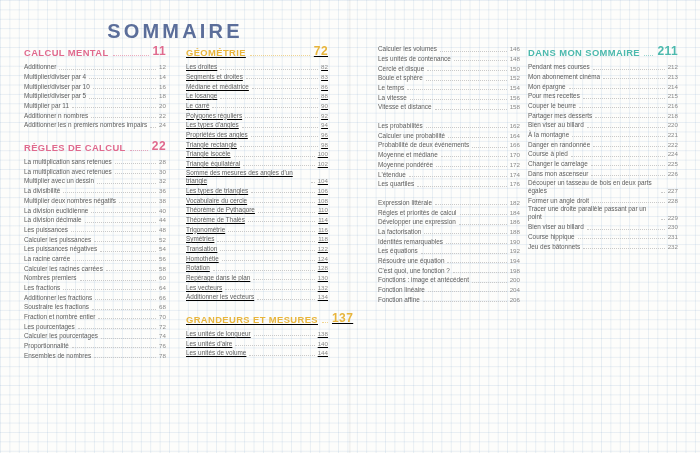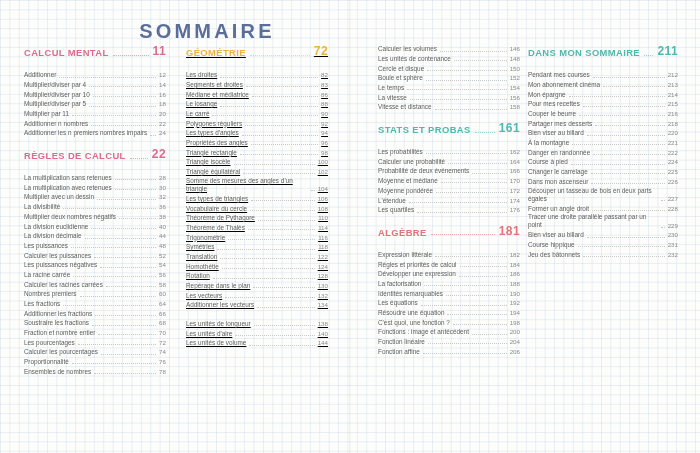--- a/index.html
+++ b/index.html
@@ -26,36 +26,35 @@
   #page{position:absolute;left:0;top:0;width:700px;height:453px;}
 
   h1#title{
     position:absolute;left:0;top:20px;width:350px;
     text-align:center;
     margin:0;
     font-size:20px;
     letter-spacing:3.2px;
     font-weight:bold;
     color:#5b6e9a;
-    padding-left:32px;
   }
 
   .col{position:absolute;top:44px;}
   #col1{left:24px;width:142px;}
   #col2{left:186px;width:142px;text-decoration:underline;}
   #col3{left:378px;width:142px;}
   #col4{left:528px;width:150px;}
 
   .sec{margin-bottom:9px;}
   .sec-head{
     display:flex;align-items:flex-end;gap:4px;
     font-weight:bold;
     font-size:9.4px;
     letter-spacing:.4px;
-    margin-bottom:12px;
+    margin-bottom:4px;
   }
   .sec-head .name{white-space:nowrap;}
   .sec-head .dots{
     flex:1;
     border-bottom:1px dotted currentColor;
     opacity:.55;
     margin-bottom:2.2px;
     min-width:6px;
   }
   .sec-head .pg{font-weight:bold;font-size:12px;}
@@ -378,20 +377,25 @@
             <span class="pg">132</span>
           </li>
           <li>
             <span class="lbl">Additionner les vecteurs</span>
             <span class="fill"></span>
             <span class="pg">134</span>
           </li>
         </ul>
       </div>
       <div class="sec c-yellow">
+        <div class="sec-head">
+          <span class="name">GRANDEURS ET MESURES</span>
+          <span class="dots"></span>
+          <span class="pg">137</span>
+        </div>
         <ul class="entries">
           <li>
             <span class="lbl">Les unités de longueur</span>
             <span class="fill"></span>
             <span class="pg">138</span>
           </li>
           <li>
             <span class="lbl">Les unités d'aire</span>
             <span class="fill"></span>
             <span class="pg">140</span>
@@ -438,25 +442,20 @@
             <span class="pg">156</span>
           </li>
           <li>
             <span class="lbl">Vitesse et distance</span>
             <span class="fill"></span>
             <span class="pg">158</span>
           </li>
         </ul>
       </div>
       <div class="sec c-teal">
-        <div class="sec-head">
-          <span class="name">STATS ET PROBAS</span>
-          <span class="dots"></span>
-          <span class="pg">161</span>
-        </div>
         <ul class="entries">
           <li>
             <span class="lbl">Les probabilités</span>
             <span class="fill"></span>
             <span class="pg">162</span>
           </li>
           <li>
             <span class="lbl">Calculer une probabilité</span>
             <span class="fill"></span>
             <span class="pg">164</span>
@@ -482,25 +481,20 @@
             <span class="pg">174</span>
           </li>
           <li>
             <span class="lbl">Les quartiles</span>
             <span class="fill"></span>
             <span class="pg">176</span>
           </li>
         </ul>
       </div>
       <div class="sec c-rose">
-        <div class="sec-head">
-          <span class="name">ALGÈBRE</span>
-          <span class="dots"></span>
-          <span class="pg">181</span>
-        </div>
         <ul class="entries">
           <li>
             <span class="lbl">Expression littérale</span>
             <span class="fill"></span>
             <span class="pg">182</span>
           </li>
           <li>
             <span class="lbl">Règles et priorités de calcul</span>
             <span class="fill"></span>
             <span class="pg">184</span>

